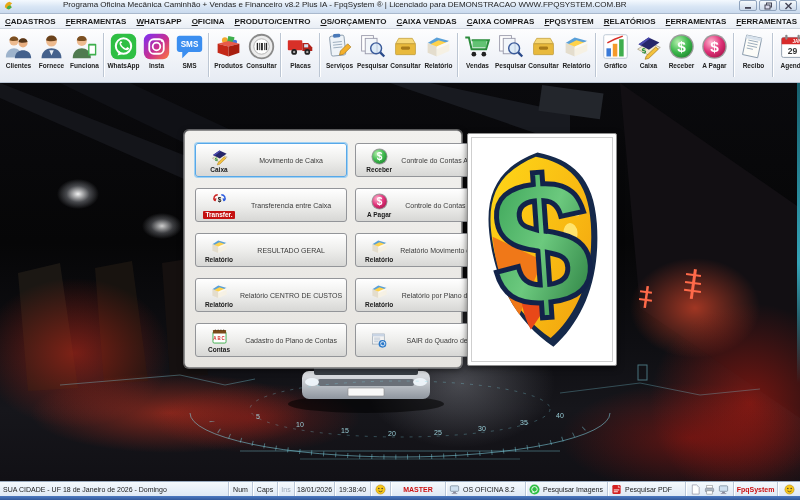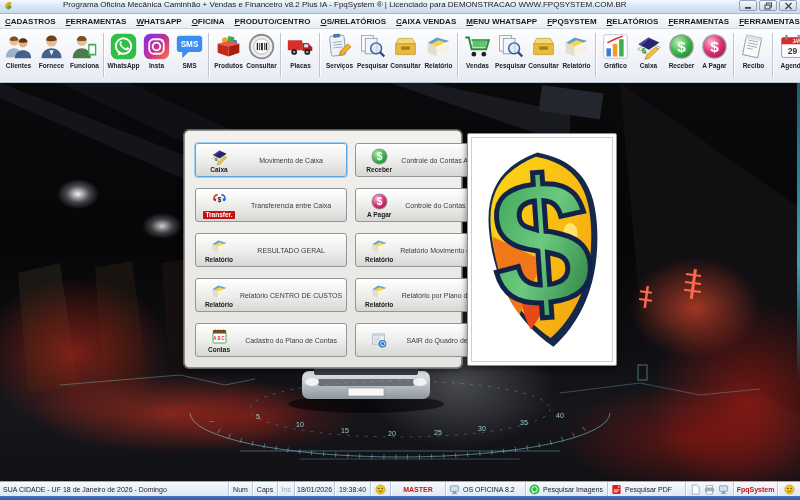--- a/index.html
+++ b/index.html
@@ -360,23 +360,23 @@
         </button>
     </span>
   </div>
 
   <div class="menubar">
     <span class="menu-item">CADASTROS</span>
     <span class="menu-item">FERRAMENTAS</span>
     <span class="menu-item">WHATSAPP</span>
     <span class="menu-item">OFICINA</span>
     <span class="menu-item">PRODUTO/CENTRO</span>
-    <span class="menu-item">OS/RELATÓRIOS</span>
+    <span class="menu-item">OS/ORÇAMENTO</span>
     <span class="menu-item">CAIXA VENDAS</span>
-    <span class="menu-item">MENU WHATSAPP</span>
+    <span class="menu-item">CAIXA COMPRAS</span>
     <span class="menu-item">FPQSYSTEM</span>
     <span class="menu-item">RELATÓRIOS</span>
     <span class="menu-item">FERRAMENTAS</span>
     <span class="menu-item">FERRAMENTAS</span>
 
   </div>
 
   <div class="toolbar">
     <div class="tgrip"></div>
     <button class="tbtn">

